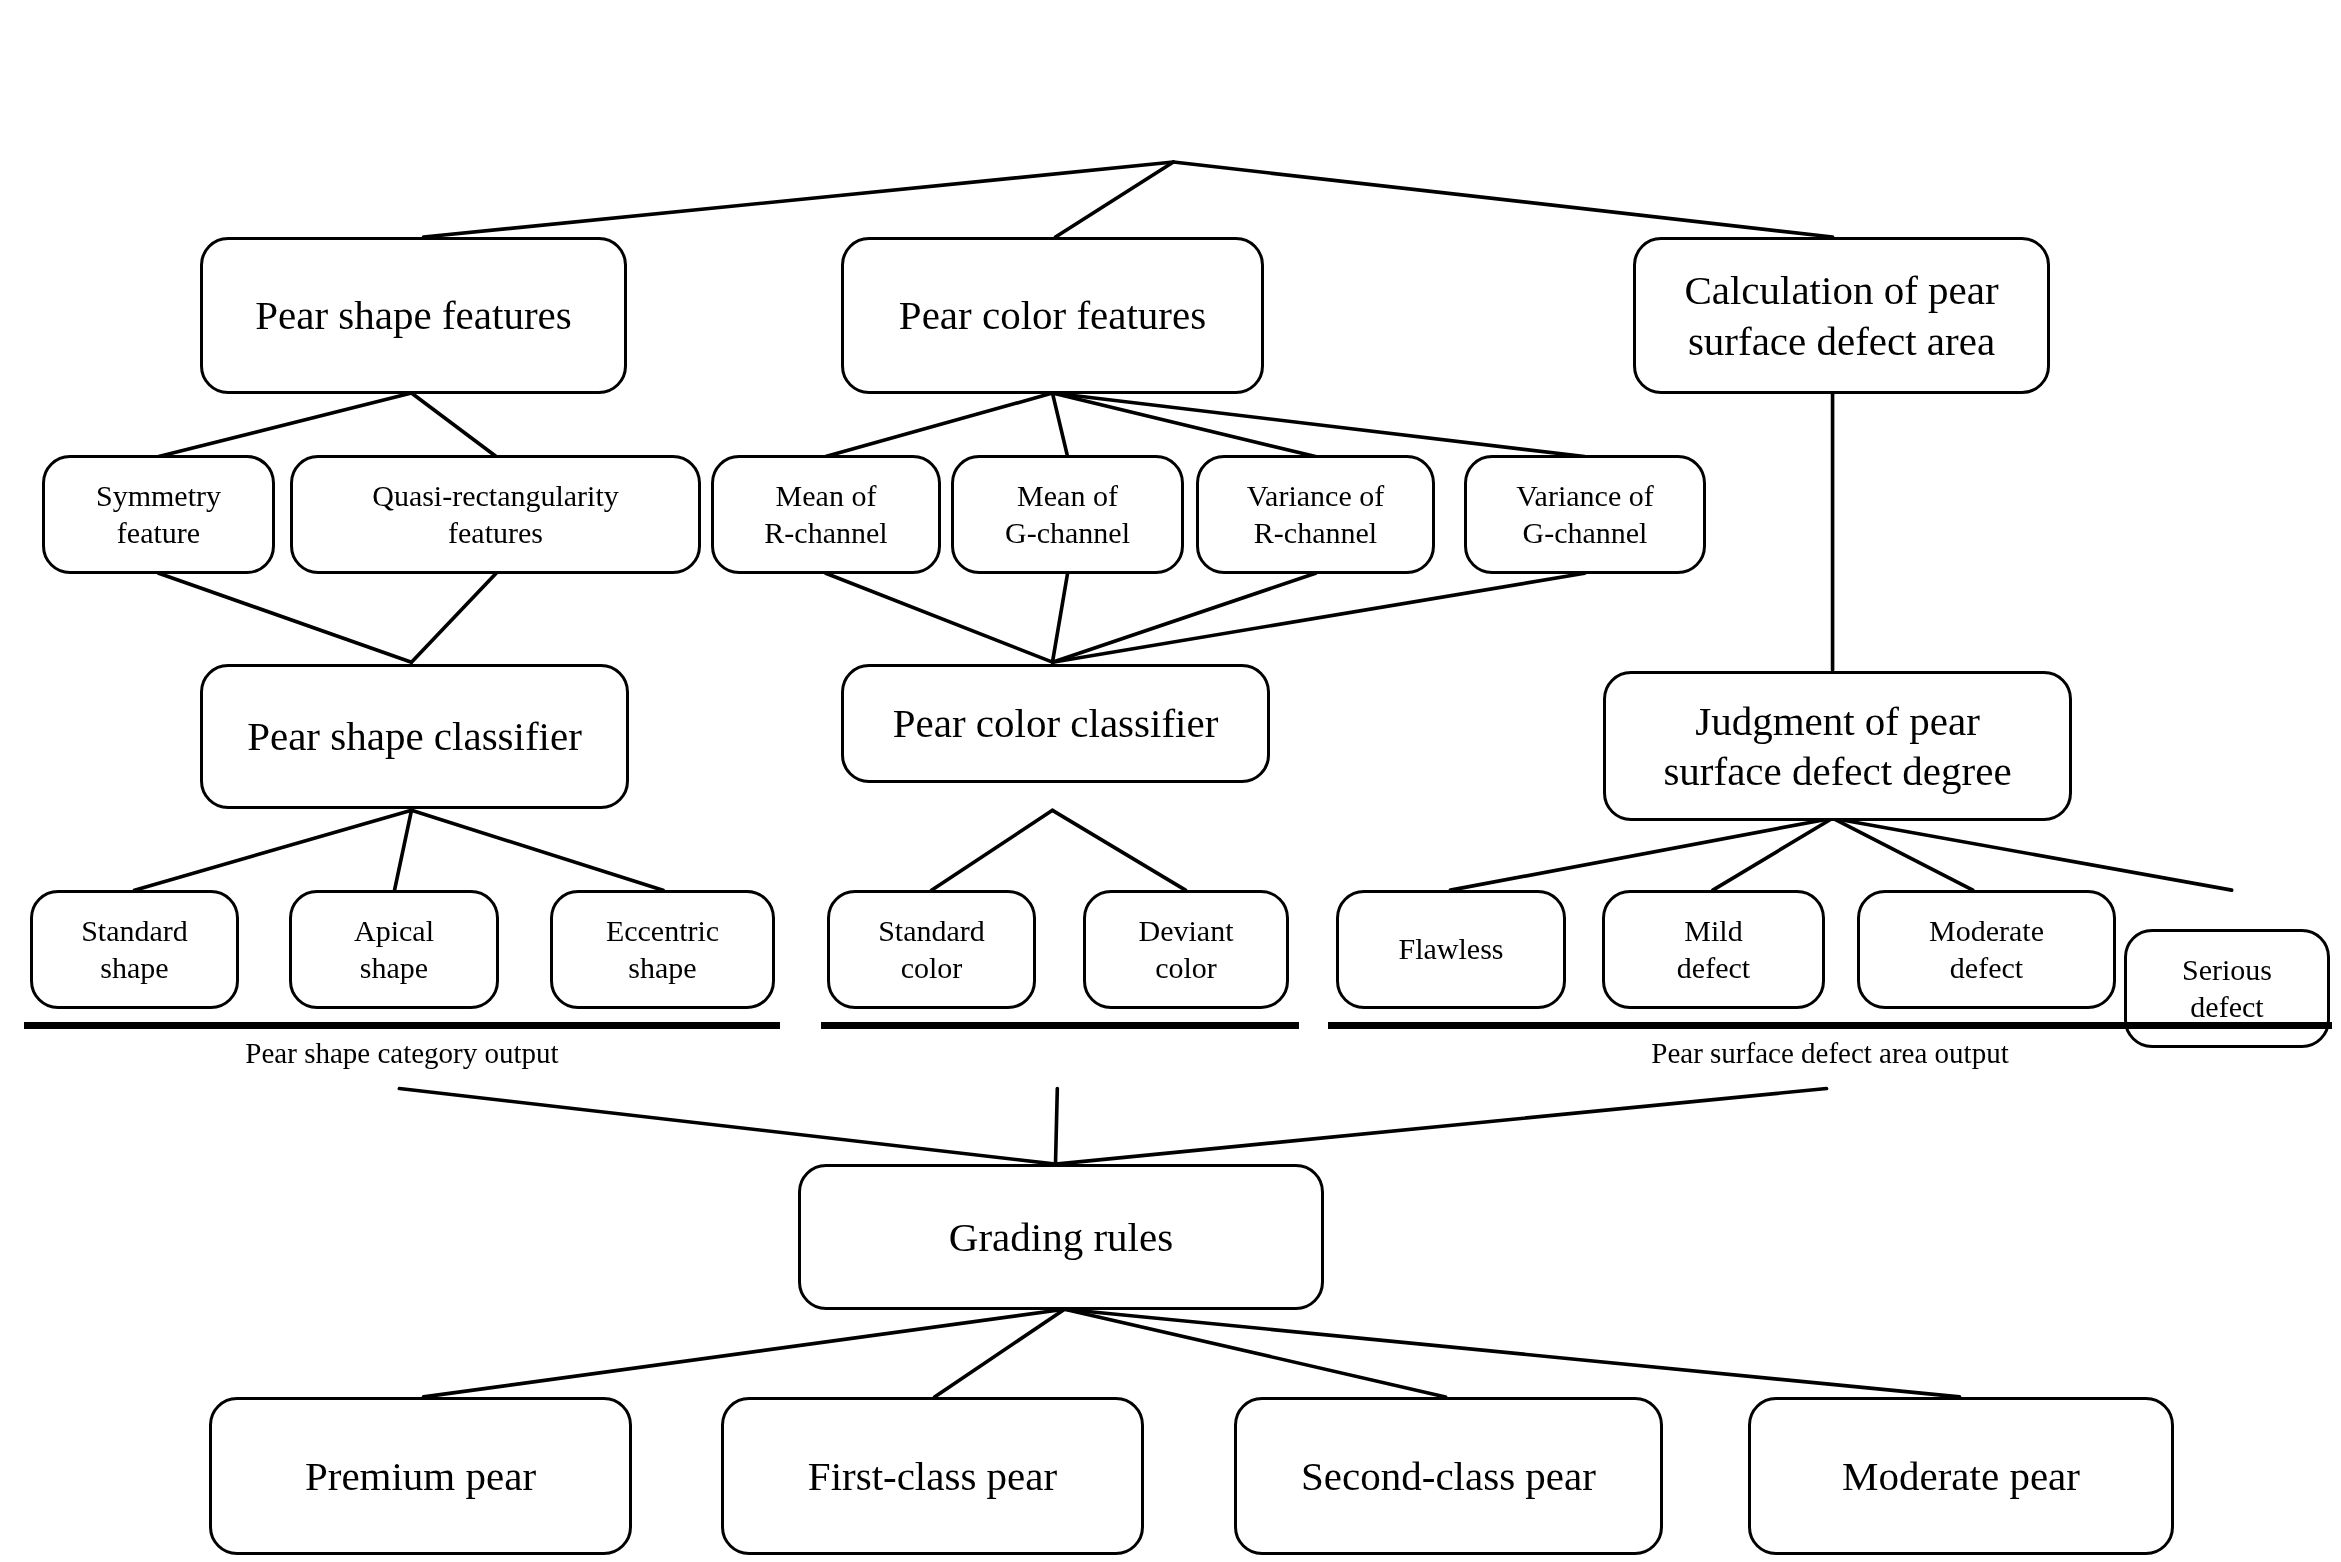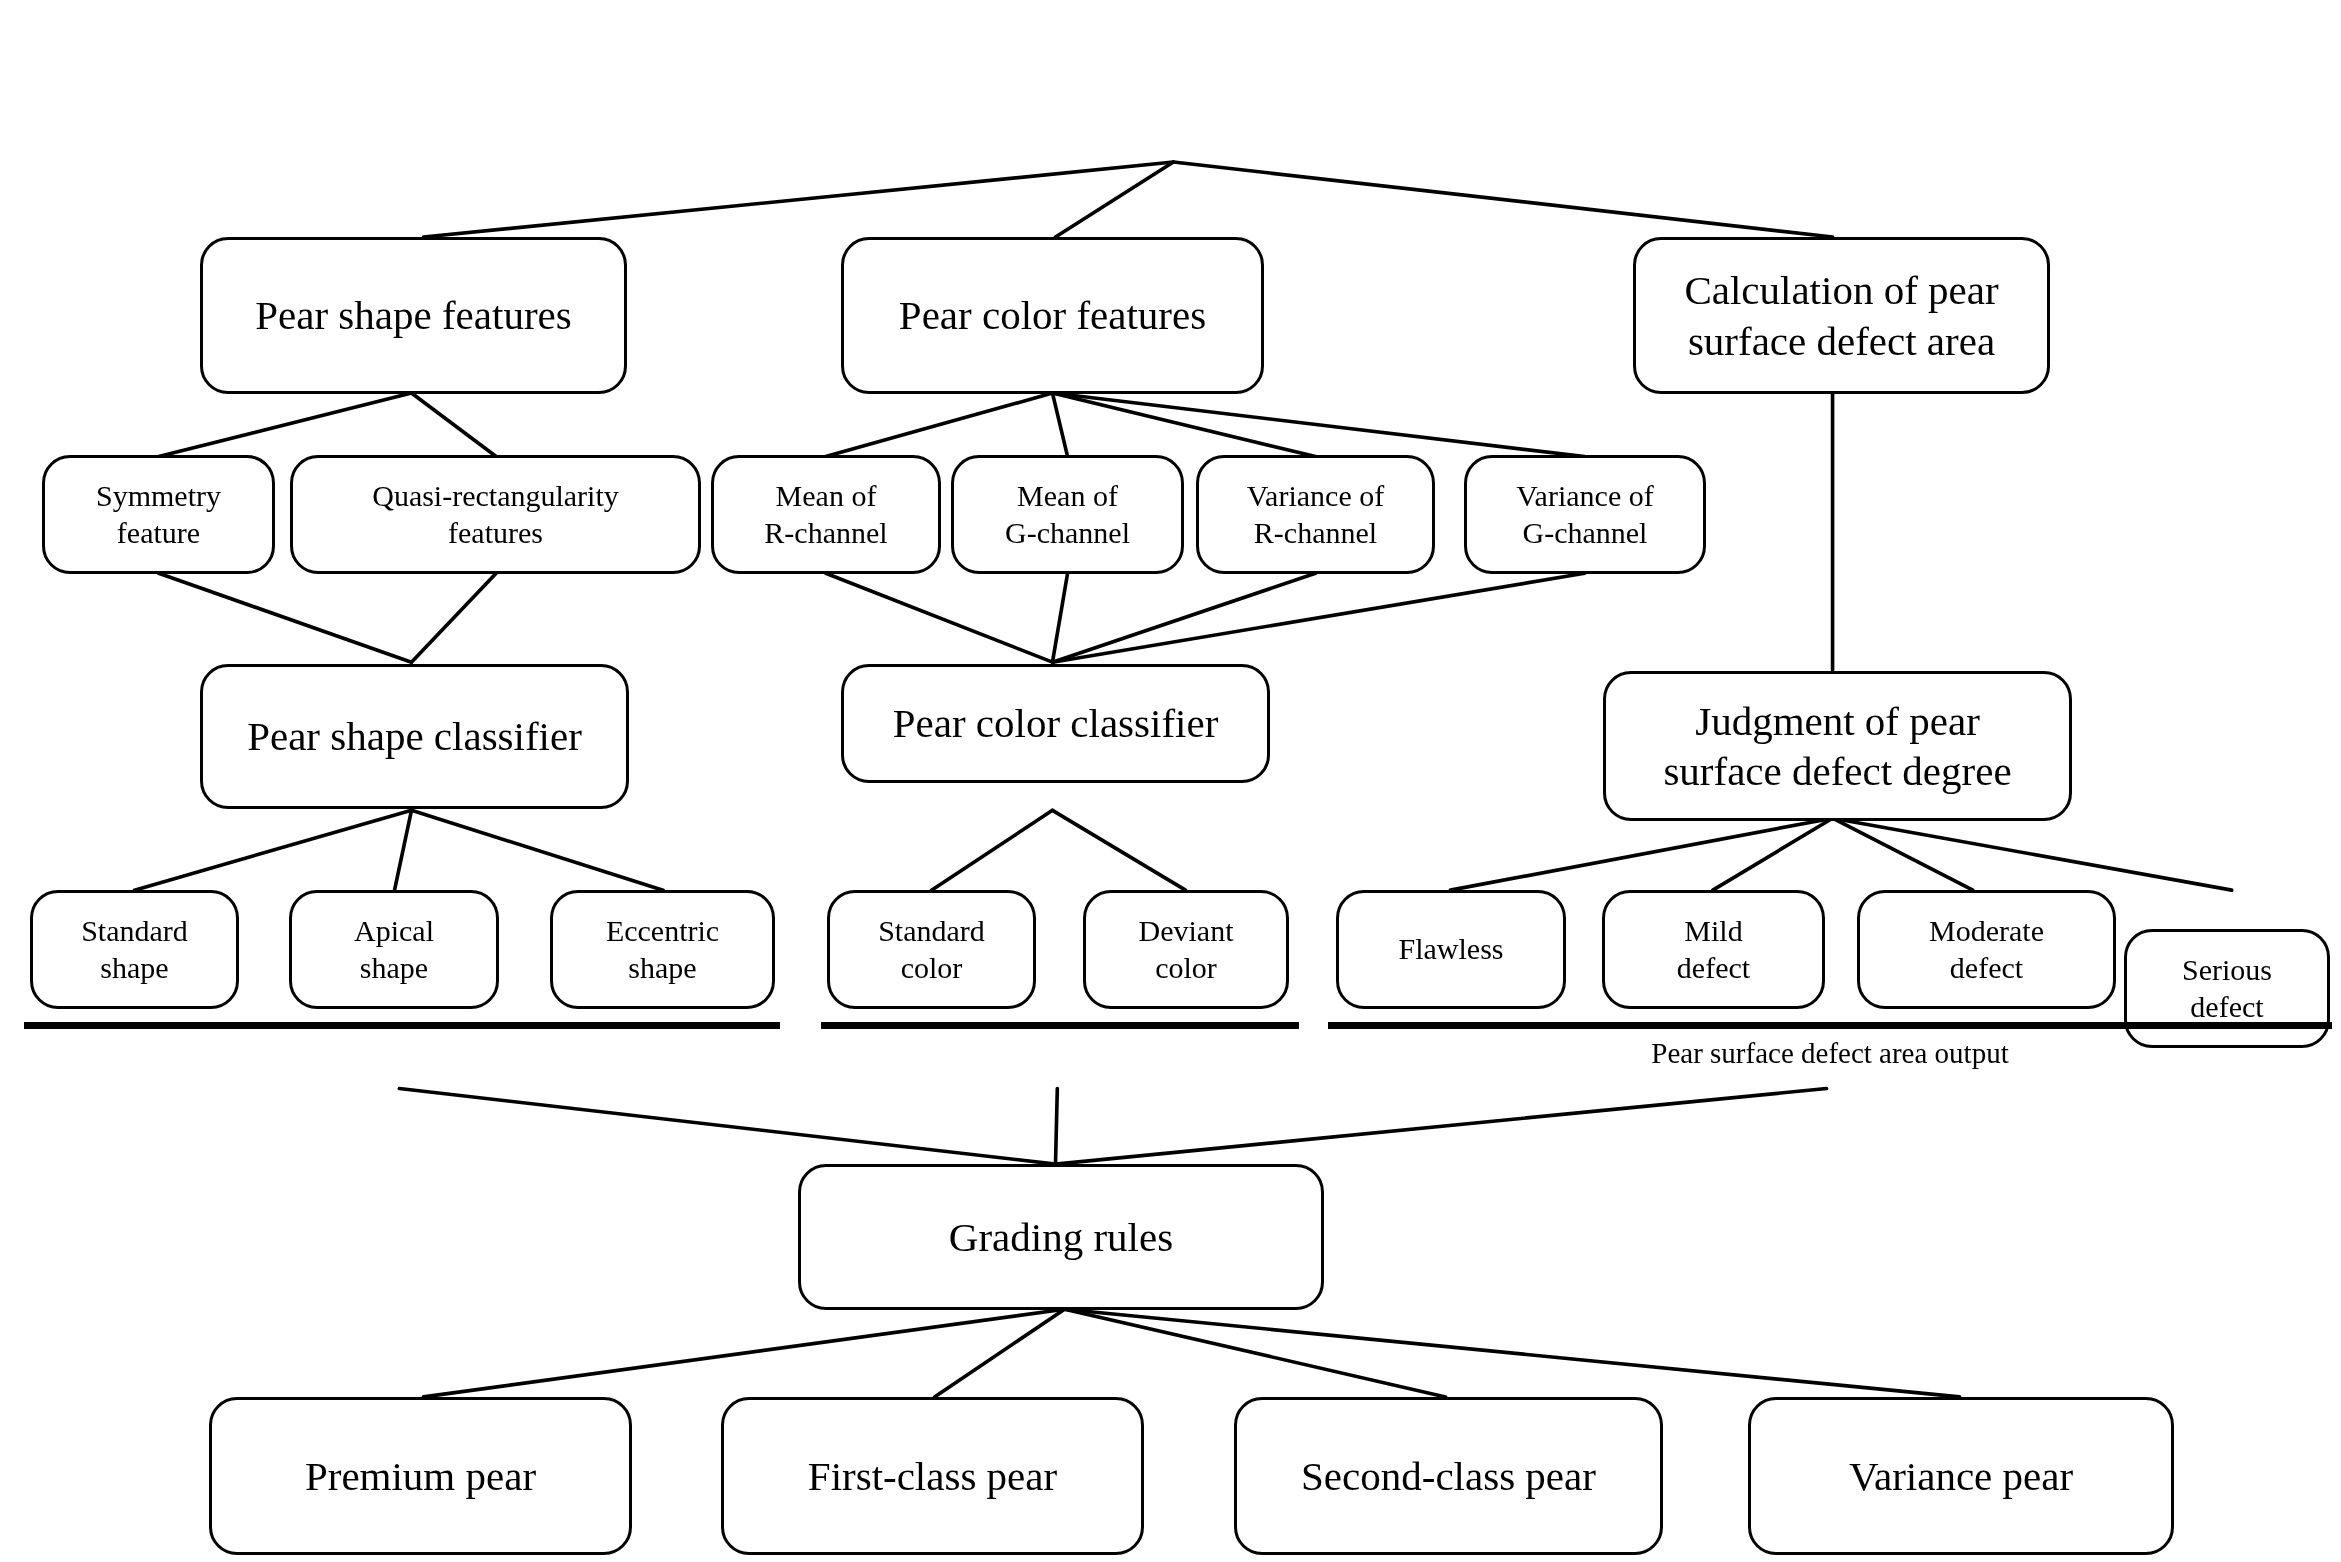--- a/index.html
+++ b/index.html
@@ -186,37 +186,38 @@
   <div class="node f-md" style="left:1857px; top:890px; width:259px; height:119px;">
     <span class="txt">Moderate
 defect</span>
   </div>
   <div class="node f-md" style="left:2124px; top:890px; width:206px; height:119px;margin-top:39px;">
     <span class="txt">Serious
 defect</span>
   </div>
 
   <div class="rail" style="left:24px;   top:1022px; width:756px;"></div>
+  <div class="rail-label" style="left:24px; top:1037px; width:756px;">Pear shape category output</div>
 
   <div class="rail" style="left:821px; top:1022px; width:478px;"></div>
 
   <div class="rail" style="left:1328px; top:1022px; width:1004px;"></div>
   <div class="rail-label" style="left:1328px; top:1037px; width:1004px;">Pear surface defect area output</div>
 
   <div class="node f-lg" style="left:798px; top:1164px; width:526px; height:146px;">
     <span class="txt">Grading rules</span>
   </div>
 
   <div class="node f-lg" style="left:209px; top:1397px; width:423px; height:158px;">
     <span class="txt">Premium pear</span>
   </div>
   <div class="node f-lg" style="left:721px; top:1397px; width:423px; height:158px;">
     <span class="txt">First-class pear</span>
   </div>
   <div class="node f-lg" style="left:1234px; top:1397px; width:429px; height:158px;">
     <span class="txt">Second-class pear</span>
   </div>
   <div class="node f-lg" style="left:1748px; top:1397px; width:426px; height:158px;">
-    <span class="txt">Variance pear</span>
+    <span class="txt">Moderate pear</span>
   </div>
 
 </div>
 
 
 </body></html>

